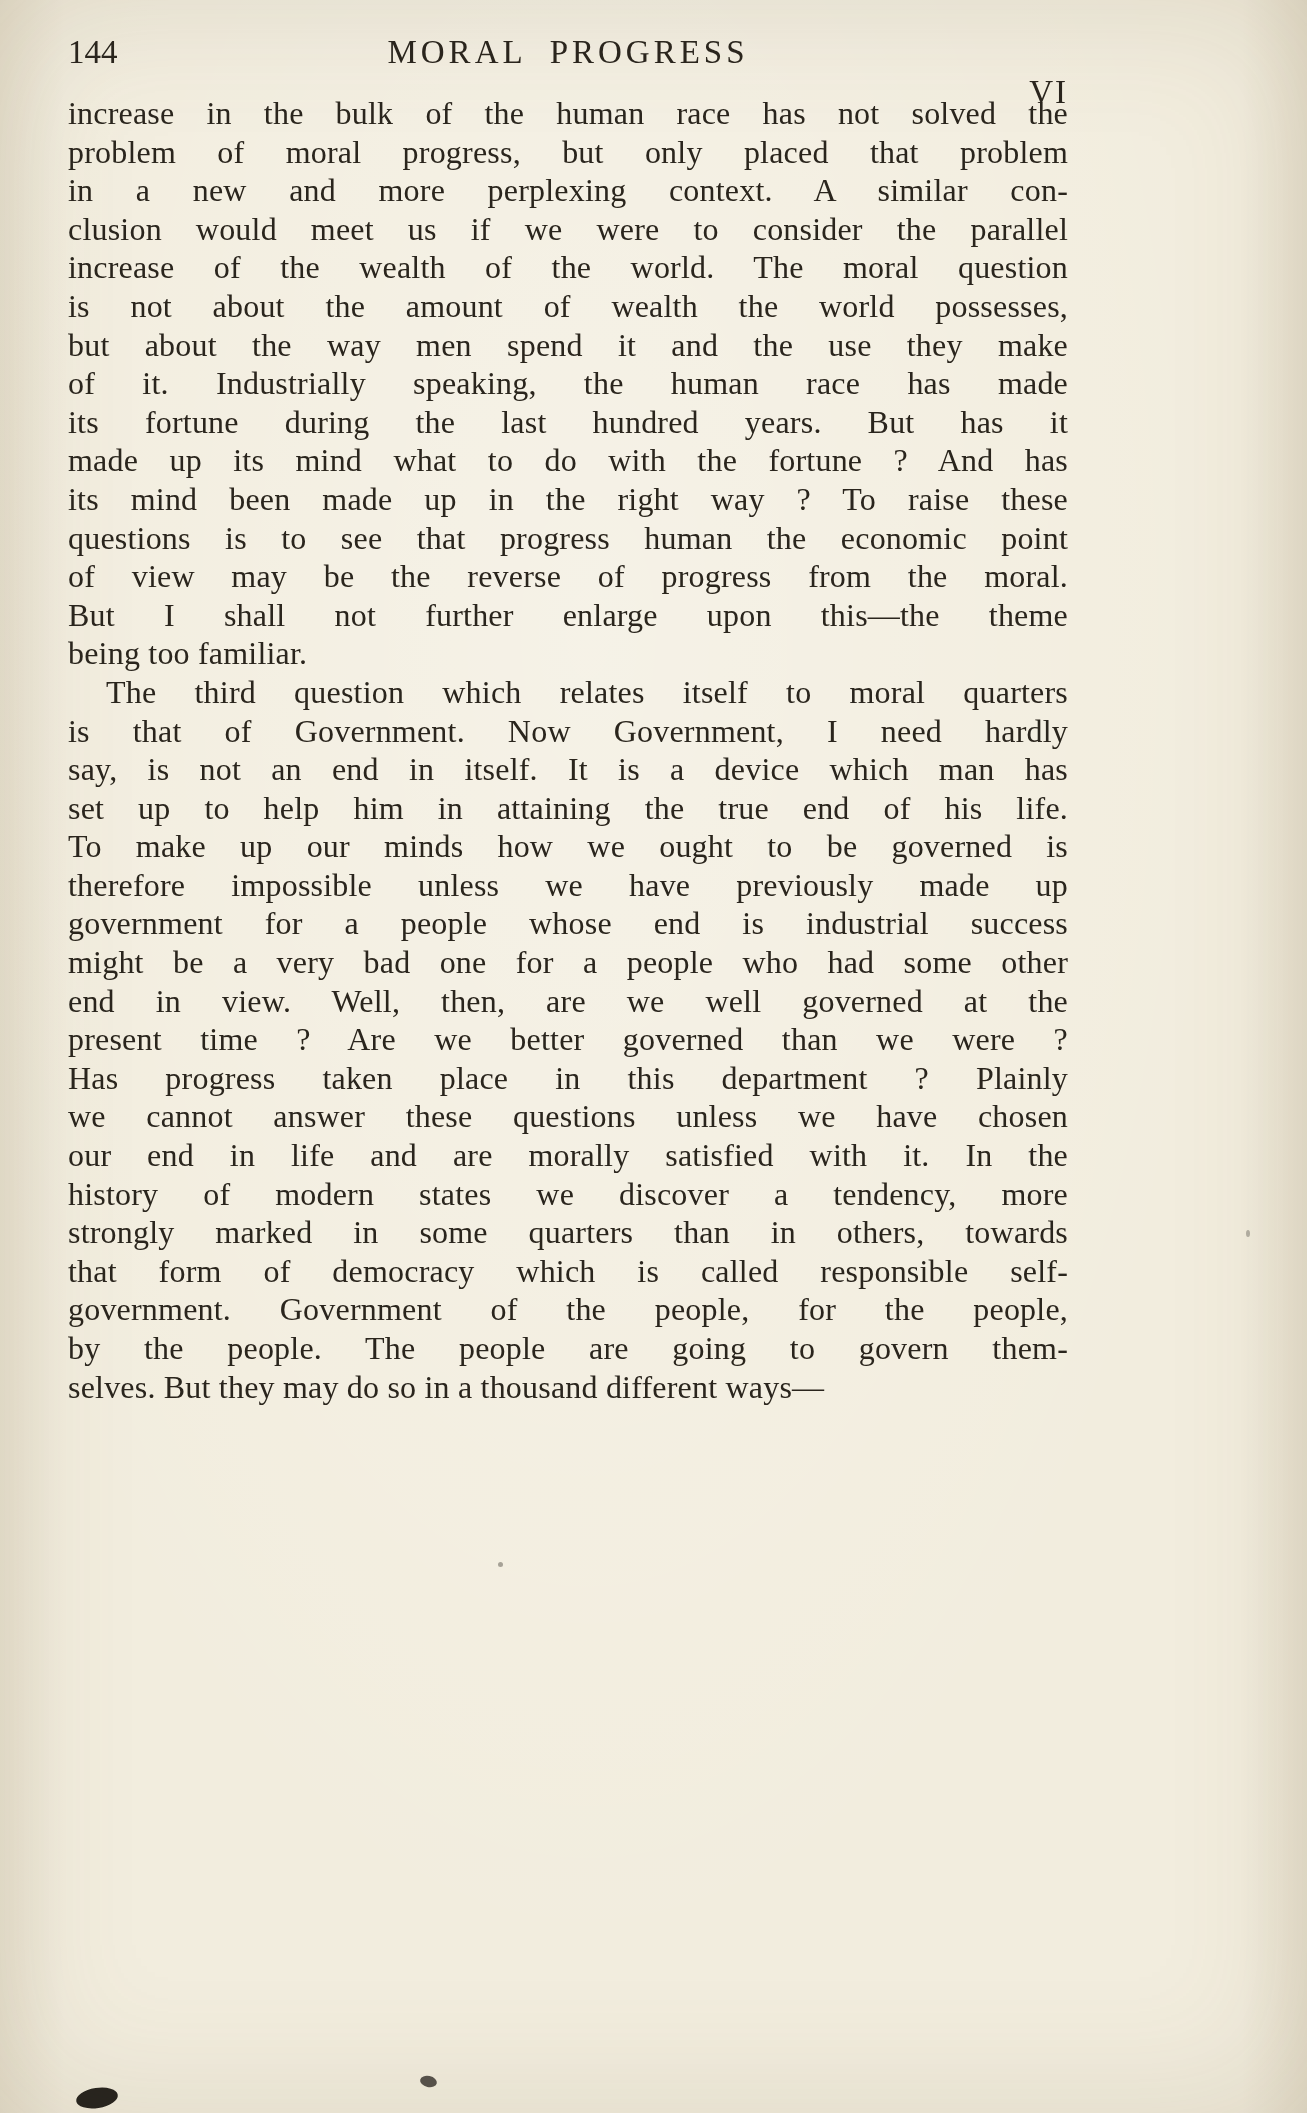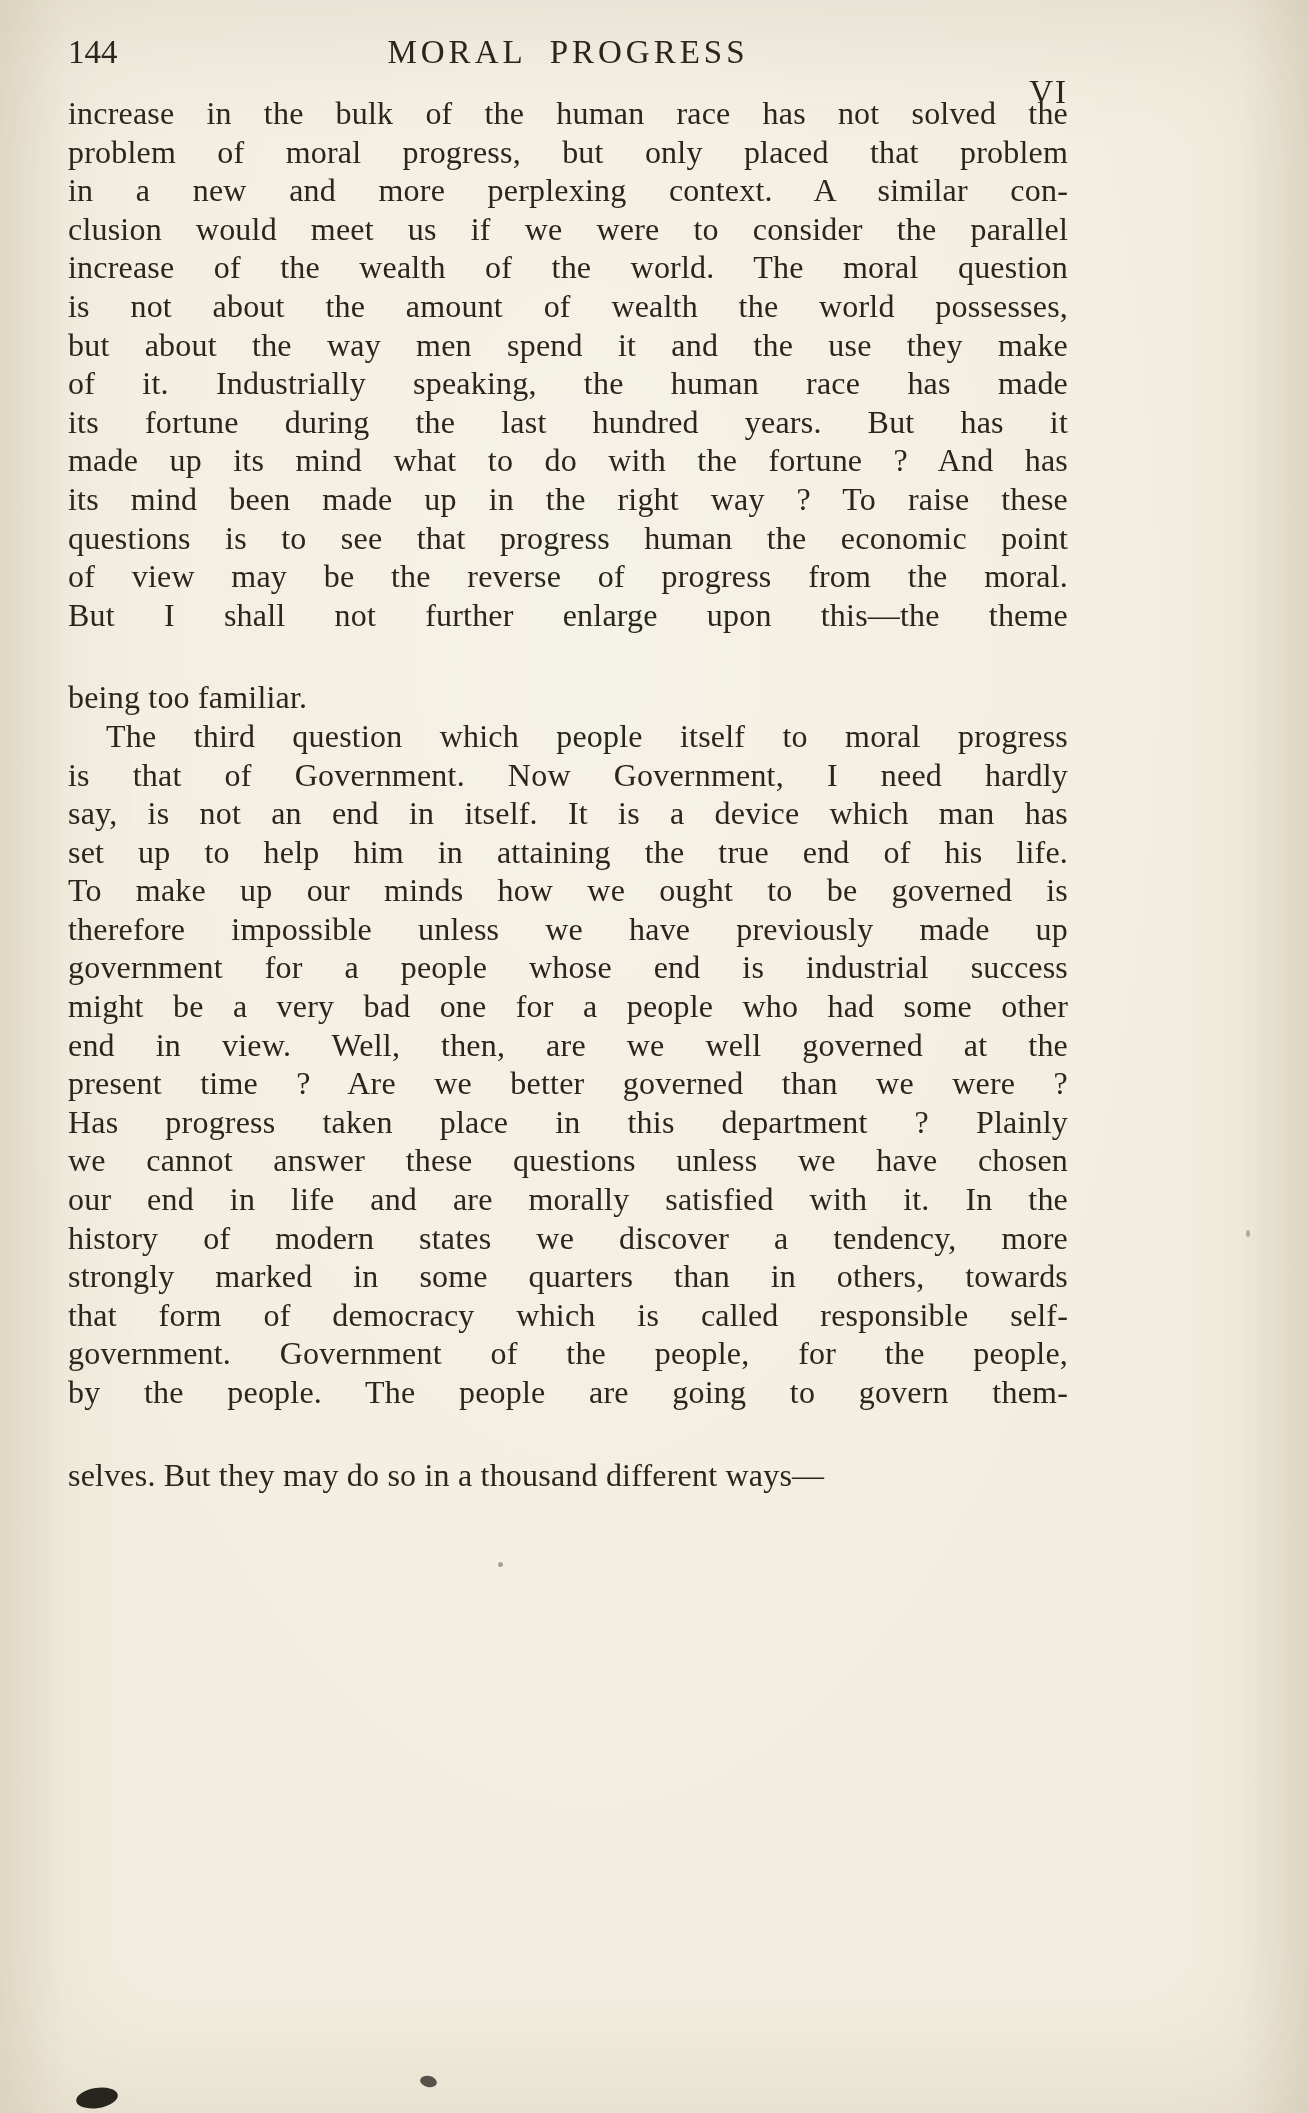--- a/index.html
+++ b/index.html
@@ -67,21 +67,20 @@
   .paragraph {
     margin: 0;
   }
   .line {
     text-align: justify;
     text-align-last: justify;
     white-space: normal;
   }
   .line.last {
     text-align-last: left;
-    margin-top: 44px;
   }
   .line.indent {
     text-indent: 38px;
   }
 
   
   .artifact {
     position: absolute;
     background: #17130e;
     border-radius: 50%;
@@ -114,21 +113,21 @@
         <div class="line">of it. Industrially speaking, the human race has made</div>
         <div class="line">its fortune during the last hundred years. But has it</div>
         <div class="line">made up its mind what to do with the fortune ? And has</div>
         <div class="line">its mind been made up in the right way ? To raise these</div>
         <div class="line">questions is to see that progress human the economic point</div>
         <div class="line">of view may be the reverse of progress from the moral.</div>
         <div class="line">But I shall not further enlarge upon this—the theme</div>
         <div class="line last">being too familiar.</div>
       </div>
       <div class="paragraph">
-        <div class="line indent">The third question which people itself to moral progress</div>
+        <div class="line indent">The third question which relates itself to moral quarters</div>
         <div class="line">is that of Government. Now Government, I need hardly</div>
         <div class="line">say, is not an end in itself. It is a device which man has</div>
         <div class="line">set up to help him in attaining the true end of his life.</div>
         <div class="line">To make up our minds how we ought to be governed is</div>
         <div class="line">therefore impossible unless we have previously made up</div>
         <div class="line">government for a people whose end is industrial success</div>
         <div class="line">might be a very bad one for a people who had some other</div>
         <div class="line">end in view. Well, then, are we well governed at the</div>
         <div class="line">present time ? Are we better governed than we were ?</div>
         <div class="line">Has progress taken place in this department ? Plainly</div>

